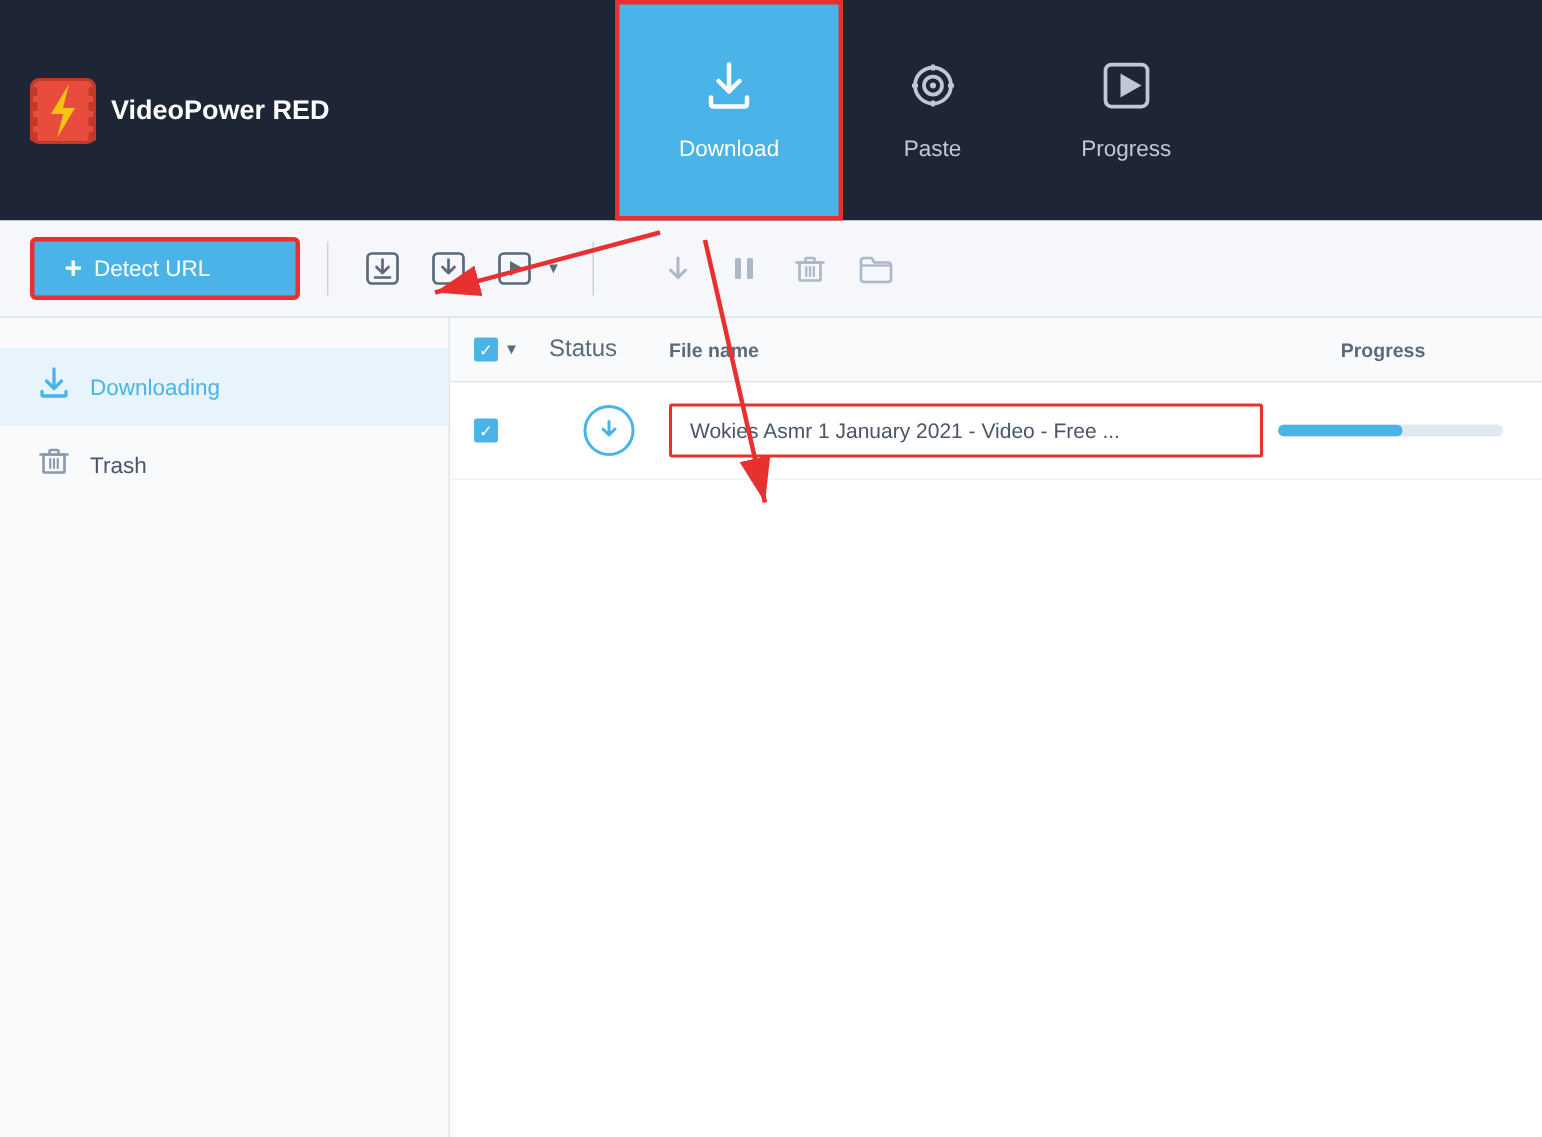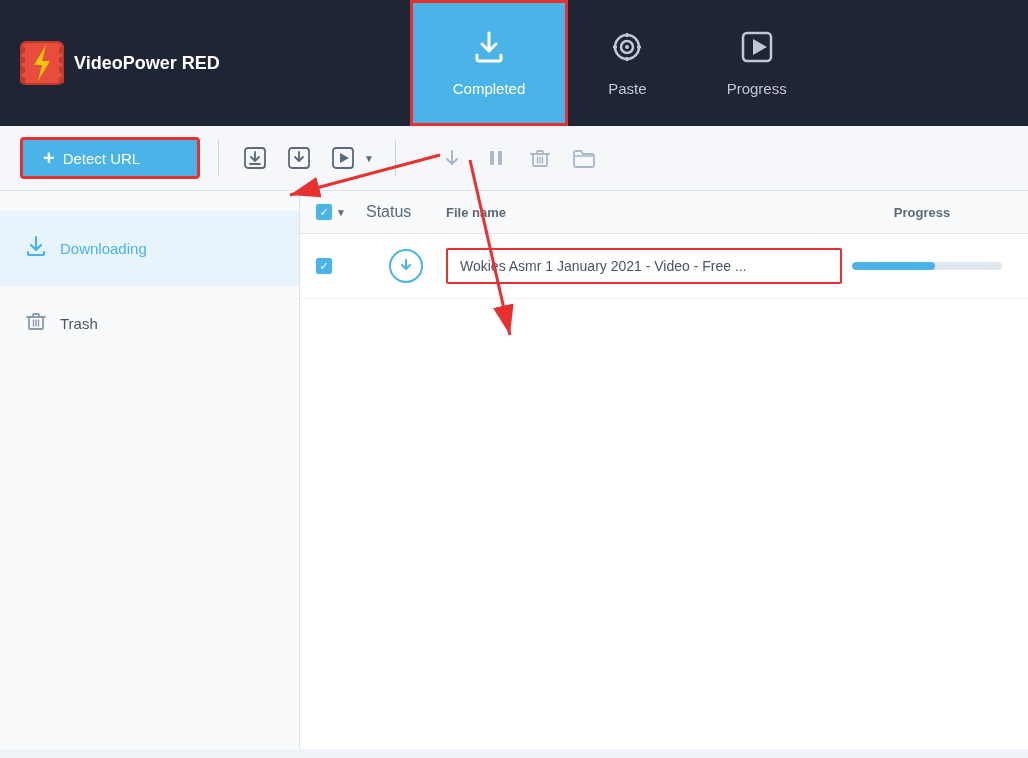--- a/index.html
+++ b/index.html
@@ -1,21 +1,21 @@
 <!DOCTYPE html>
 <html><head>
   <meta charset="utf-8">
   <style>
     * { margin: 0; padding: 0; box-sizing: border-box; }
     body { width: 1028px; height: 758px; font-family: 'Segoe UI', Arial, sans-serif; background: #f0f4f8; overflow: hidden; }
 
     
     .titlebar {
       background: #1e2535;
-      height: 126px;
+      height: 147px;
       display: flex;
       align-items: center;
       padding: 0 20px;
       gap: 0;
     }
     .app-logo {
       display: flex;
       align-items: center;
       gap: 10px;
       margin-right: 30px;
@@ -125,21 +125,21 @@
     .sidebar {
       width: 300px;
       background: #f8fafc;
       border-right: 1px solid #dde3ea;
       padding: 20px 0;
     }
     .sidebar-item {
       display: flex;
       align-items: center;
       gap: 12px;
-      padding: 24px 24px;
+      padding: 12px 24px;
       cursor: pointer;
       font-size: 15px;
       color: #4a5568;
     }
     .sidebar-item.active {
       background: #e8f4fb;
       color: #4ab3e8;
     }
     .sidebar-item .sidebar-icon {
       font-size: 20px;
@@ -304,21 +304,21 @@
 
   <div class="nav-tabs">
 
     <div class="nav-tab active">
       <div class="nav-tab-icon">
         <svg width="36" height="36" viewBox="0 0 36 36" fill="none" xmlns="http://www.w3.org/2000/svg">
           <path d="M18 4 L18 22 M11 15 L18 22 L25 15" stroke="white" stroke-width="3" stroke-linecap="round" stroke-linejoin="round"></path>
           <path d="M6 26 L6 30 Q6 32 8 32 L28 32 Q30 32 30 30 L30 26" stroke="white" stroke-width="3" stroke-linecap="round" fill="none"></path>
         </svg>
       </div>
-      <span>Completed</span>
+      <span>Download</span>
     </div>
 
     <div class="nav-tab">
       <div class="nav-tab-icon">
         <svg width="36" height="36" viewBox="0 0 36 36" fill="none" xmlns="http://www.w3.org/2000/svg">
           <circle cx="18" cy="18" r="12" stroke="#c0c8d8" stroke-width="2.5" fill="none"></circle>
           <circle cx="18" cy="18" r="6" stroke="#c0c8d8" stroke-width="2.5" fill="none"></circle>
           <circle cx="18" cy="18" r="2" fill="#c0c8d8"></circle>
           <line x1="18" y1="4" x2="18" y2="8" stroke="#c0c8d8" stroke-width="2.5"></line>
           <line x1="18" y1="28" x2="18" y2="32" stroke="#c0c8d8" stroke-width="2.5"></line>

